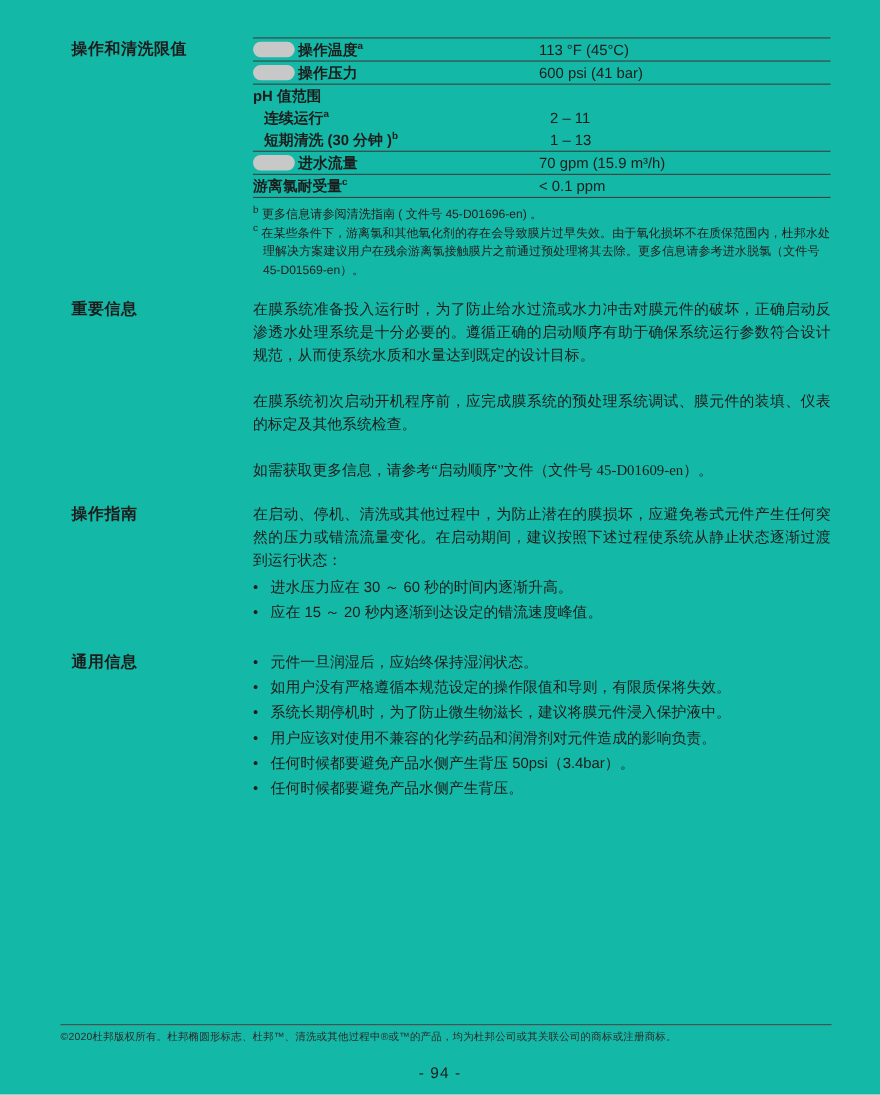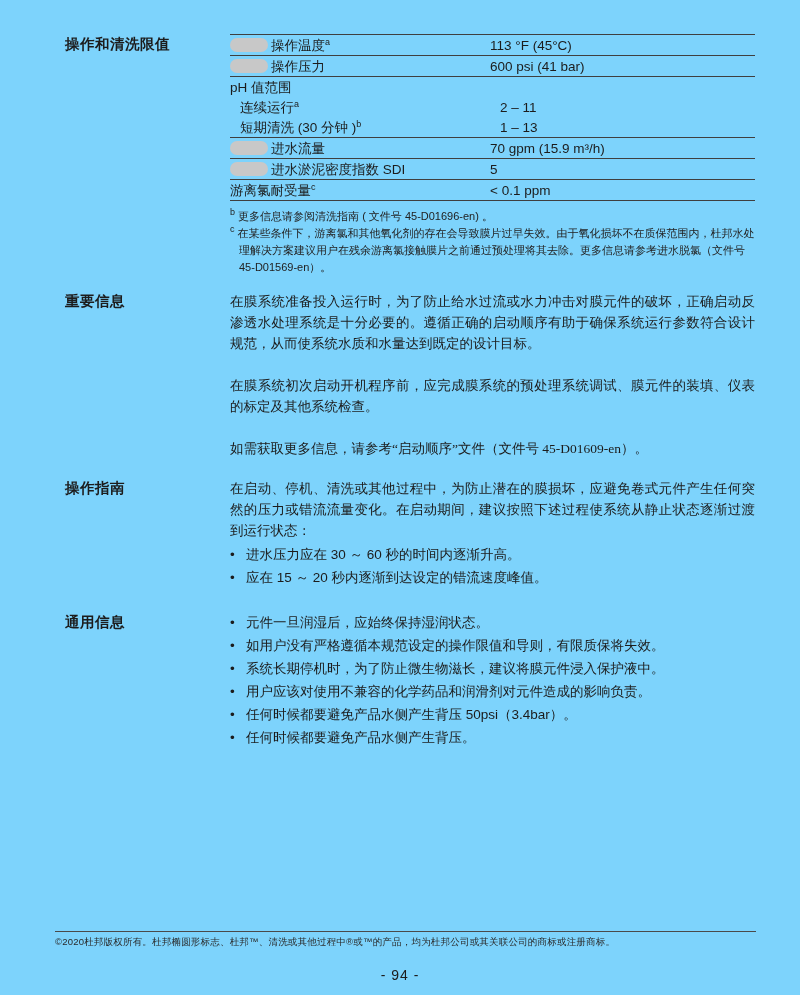--- a/index.html
+++ b/index.html
@@ -1,20 +1,20 @@
 <!DOCTYPE html>
 <html><head>
 <meta charset="utf-8">
 <style>
   html,body { margin:0; padding:0; background:#e9e9e9; }
   .page {
     position:relative;
     width:800px; height:995px;
     margin:0 auto;
-    background:#7dd3fc;
+    background:#14b8a6;
     font-family:"Liberation Sans", sans-serif;
     color:#1c1c1c;
     overflow:hidden;
   }
   .content { position:absolute; left:65px; top:34px; width:690px; }
   .section { display:flex; }
   .section-title {
     width:165px; flex:0 0 165px;
     font-size:14.5px; font-weight:bold;
     letter-spacing:0.5px;
@@ -24,21 +24,21 @@
 
   
   .limits-table { border-top:1px solid #3f3f3f; }
   .t-row {
     display:flex; align-items:center;
     height:20px;
     border-bottom:1px solid #3f3f3f;
     font-size:13.5px;
   }
   .t-row.no-divider { border-bottom:none; }
-  .t-label { width:260px; flex:0 0 260px; white-space:nowrap; }
+  .t-label { width:260px; flex:0 0 260px; white-space:nowrap;font-weight:bold; }
   .t-label.indent { padding-left:10px; }
   .t-value { flex:1; white-space:nowrap; }
   sup { font-size:9px; line-height:0; }
   .blob {
     display:inline-block;
     width:38px; height:14px;
     background:#c8c8c8;
     border-radius:8px;
     margin-right:3px;
     vertical-align:-2px;
@@ -98,24 +98,20 @@
               <span class="t-label indent">连续运行<sup>a</sup></span>
               <span class="t-value">2 – 11</span>
             </div>
             <div class="t-row">
               <span class="t-label indent">短期清洗 (30 分钟 )<sup>b</sup></span>
               <span class="t-value">1 – 13</span>
             </div>
             <div class="t-row">
               <span class="t-label"><span class="blob"></span>进水流量</span>
               <span class="t-value">70 gpm (15.9 m³/h)</span>
-            </div>
-            <div class="t-row">
-              <span class="t-label"><span class="blob"></span>进水淤泥密度指数 SDI</span>
-              <span class="t-value">5</span>
             </div>
             <div class="t-row">
               <span class="t-label">游离氯耐受量<sup>c</sup></span>
               <span class="t-value">&lt; 0.1 ppm</span>
             </div>
           </div>
         <div class="footnotes" id="limits-footnotes">
             <div class="footnote"><sup>b</sup> 更多信息请参阅清洗指南 ( 文件号 45-D01696-en) 。</div>
             <div class="footnote"><sup>c</sup> 在某些条件下，游离氯和其他氧化剂的存在会导致膜片过早失效。由于氧化损坏不在质保范围内，杜邦水处理解决方案建议用户在残余游离氯接触膜片之前通过预处理将其去除。更多信息请参考进水脱氯（文件号 45-D01569-en）。</div>
           </div>

